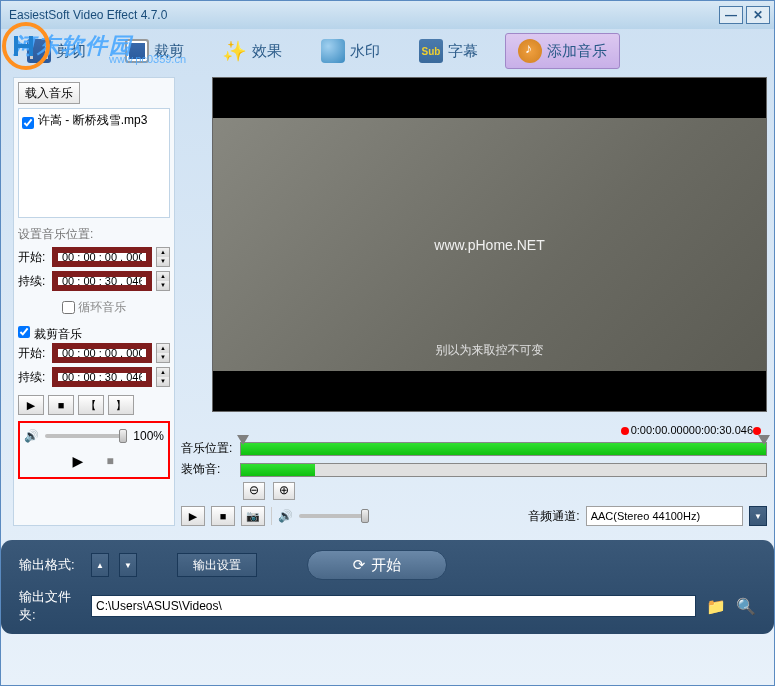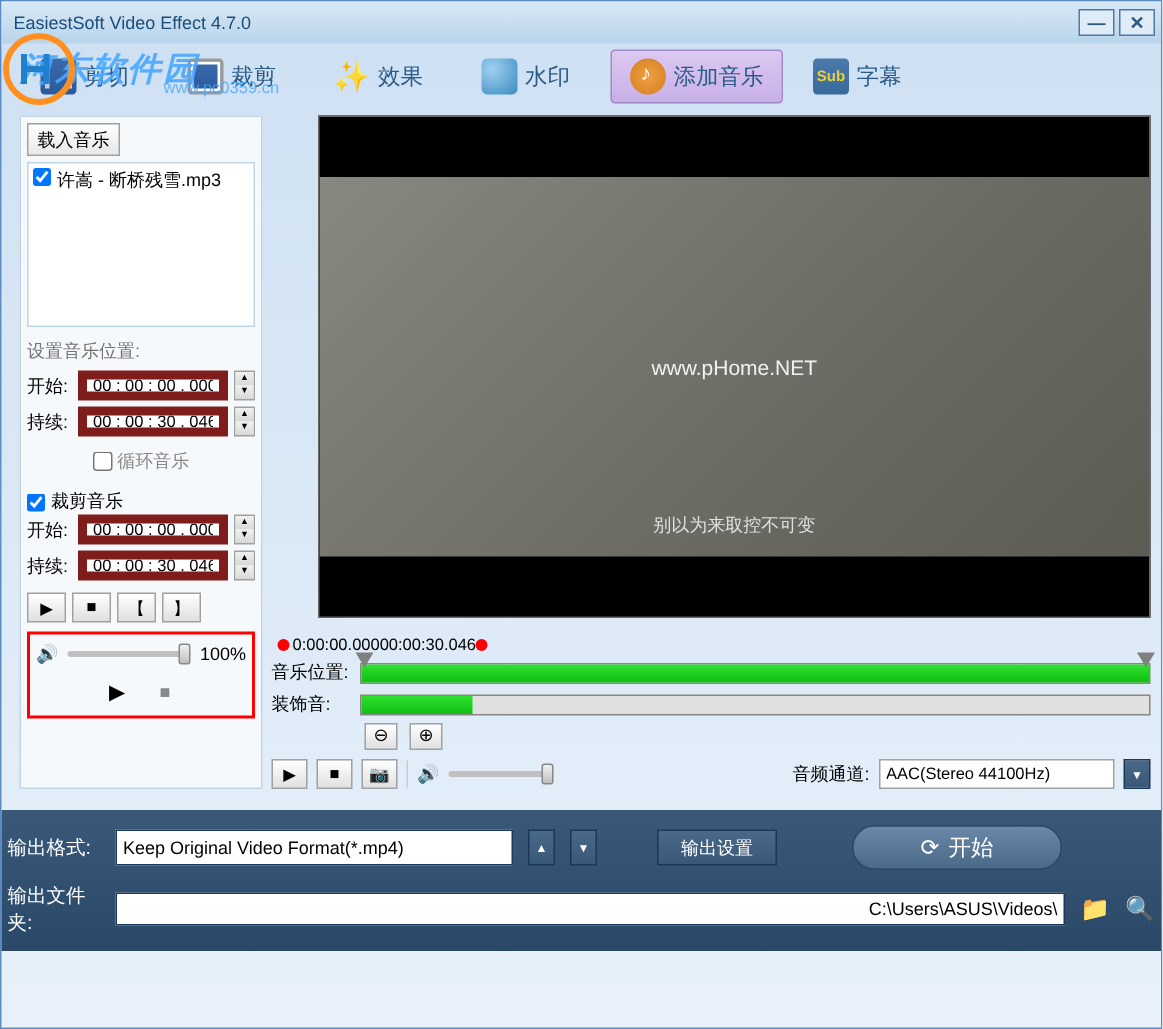--- a/index.html
+++ b/index.html
@@ -24,74 +24,74 @@
 .icon-caijian { background: linear-gradient(to bottom, #3a6aac, #2a5a9c); border: 2px solid #999; box-shadow: inset 0 0 0 2px #fff; }
 .icon-xiaoguo { color: #e8a030; font-size: 20px; }
 .icon-shuiyin { background: radial-gradient(circle at 30% 30%, #a0d0f0, #3a8ac0); border-radius: 4px; }
 .icon-zimu { background: linear-gradient(to bottom, #4a7aac, #3a6a9c); color: #f0d030; font-size: 10px; font-weight: bold; }
 .icon-yinyue { background: radial-gradient(circle, #f0a040, #d08020); border-radius: 50%; position: relative; }
 .icon-yinyue::after { content: "♪"; color: #fff; position: absolute; top: 1px; left: 7px; font-size: 14px; }
 .main { display: flex; gap: 6px; padding: 0 12px; }
 .leftpanel { width: 175px; background: #f6f9fc; border: 1px solid #c0d4e6; padding: 4px; display: flex; flex-direction: column; }
 .loadbtn { width: 62px; height: 22px; background: linear-gradient(to bottom, #fff, #e8e8e8); border: 1px solid #a0a0a0; font-size: 12px; cursor: pointer; }
 .musiclist { border: 1px solid #c0d4e6; margin-top: 4px; height: 110px; background: #fff; padding: 3px; font-size: 12px; }
-.musicitem { display: flex; align-items: flex-start; gap: 4px; }
+.musicitem { display: flex; align-items: flex-end; gap: 4px; }
 .musicitem input { width: 12px; height: 12px; }
 .section-title { font-size: 12px; margin-top: 8px; margin-bottom: 4px; color: #737373; }
 .time-row { display: flex; align-items: center; gap: 4px; margin-bottom: 4px; justify-content: space-between; }
 .time-row label { font-size: 12px; width: 30px; }
 .time-input { width: 100px; height: 20px; border: 6px solid #7f1d1d; font-size: 11px; padding: 0 4px; text-align: center; background: #fff; }
 .stepper { width: 14px; height: 20px; display: flex; flex-direction: column; border: 1px solid #a0a0a0; }
 .stepper div { flex: 1; font-size: 6px; text-align: center; line-height: 9px; background: linear-gradient(to bottom, #f0f0f0, #d8d8d8); cursor: pointer; }
 .loop-row { text-align: center; font-size: 12px; color: #888; margin: 4px 0; }
 .loop-row input { vertical-align: middle; }
-.trim-title { display: flex; align-items: center; gap: 4px; font-size: 12px; margin-top: 6px; }
+.trim-title { display: flex; align-items: flex-start; gap: 4px; font-size: 12px; margin-top: 6px; }
 .trim-title input { width: 12px; height: 12px; }
 .ctrl-row { display: flex; gap: 4px; margin-top: 4px; }
 .ctrlbtn { width: 26px; height: 20px; background: linear-gradient(to bottom, #fff, #e0e0e0); border: 1px solid #a0a0a0; cursor: pointer; font-size: 11px; display: flex; align-items: center; justify-content: center; }
 .redbox { border: 2px solid red; margin-top: 6px; padding: 6px 4px; }
 .fade-row { display: flex; gap: 28px; font-size: 12px; margin-bottom: 8px; padding-left: 2px; }
 .fade-row span { display: flex; align-items: center; gap: 3px; }
 .fade-row input { width: 12px; height: 12px; }
 .vol-row { display: flex; align-items: center; gap: 6px; font-size: 12px; }
 .slider { flex: 1; height: 4px; background: #c0c0c0; position: relative; border-radius: 2px; }
 .slider-thumb { position: absolute; right: 0; top: -5px; width: 8px; height: 14px; background: linear-gradient(to bottom, #f0f0f0, #c0c0c0); border: 1px solid #888; border-radius: 2px; }
 .miniplay { display: flex; justify-content: center; gap: 6px; margin-top: 8px; }
 .rightpanel { flex: 1; }
 .preview { width: 555px; height: 335px; background: #000; border: 1px solid #666; position: relative; overflow: hidden; margin-left: 31px; }
 .previmg { width: 100%; height: 100%; background: linear-gradient(135deg, #8a8a82 0%, #7a7a72 30%, #6a6a62 60%, #5a5a52 100%); position: relative; }
 .previmg::before { content: ""; position: absolute; top: 0; left: 0; right: 0; height: 40px; background: #000; }
 .previmg::after { content: ""; position: absolute; bottom: 0; left: 0; right: 0; height: 40px; background: #000; }
 .prev-wm { position: absolute; top: 50%; left: 50%; transform: translate(-50%, -50%); color: #fff; font-size: 14px; opacity: 0.9; font-weight: 500; }
 .prev-sub { position: absolute; bottom: 52px; left: 50%; transform: translateX(-50%); color: #e0e0e0; font-size: 12px; }
 .timeline { margin-top: 12px; }
-.timelabels { display: flex; justify-content: flex-start; font-size: 11px; padding: 0 4px; }
+.timelabels { display: flex; justify-content: flex-end; font-size: 11px; padding: 0 4px; }
 .timelabels span { position: relative; }
 .reddot { display: inline-block; width: 8px; height: 8px; background: red; border-radius: 50%; vertical-align: middle; margin-right: 2px; }
 .track-row { display: flex; align-items: center; gap: 4px; font-size: 12px; margin-top: 4px; }
 .track-label { width: 55px; text-align: left; }
 .track { flex: 1; height: 14px; border: 1px solid #888; background: #e0e0e0; position: relative; }
 .greenbar { height: 100%; background: linear-gradient(to bottom, #30e030, #10c010); }
 .thumb-tri { position: absolute; width: 0; height: 0; border-left: 6px solid transparent; border-right: 6px solid transparent; border-top: 10px solid #808080; border-bottom: 4px solid transparent; top: -8px; }
 .zoomrow { display: flex; gap: 8px; margin-top: 4px; padding-left: 62px; }
 .zoombtn { width: 22px; height: 18px; border: 1px solid #a0a0a0; background: linear-gradient(to bottom, #fff, #e0e0e0); font-size: 12px; text-align: center; cursor: pointer; }
 .previewctrl { display: flex; align-items: center; gap: 6px; margin-top: 6px; font-size: 12px; }
 .pctrlbtn { width: 24px; height: 20px; border: 1px solid #a0a0a0; background: linear-gradient(to bottom, #fff, #e0e0e0); cursor: pointer; display: flex; align-items: center; justify-content: center; font-size: 11px; }
 .vslider { width: 70px; height: 4px; background: #c0c0c0; position: relative; border-radius: 2px; }
 .vslider .slider-thumb { right: 0; }
 .audio-select { flex: 1; height: 20px; border: 1px solid #a0a0a0; font-size: 11px; padding: 0 4px; background: #fff; }
 .spacer { flex: 1; }
-.bottombar { background: linear-gradient(to bottom, #3a5878, #2a4868); padding: 10px 4px; margin-top: 14px; color: #fff; }
+.bottombar { background: linear-gradient(to bottom, #3a5878, #2a4868); padding: 10px 18px; margin-top: 14px; color: #fff; border-radius: 11px; }
 .brow { display: flex; align-items: center; gap: 10px; margin-bottom: 8px; }
 .brow label { font-size: 13px; width: 62px; }
 .format-sel { width: 265px; height: 24px; border: 1px solid #1a3858; font-size: 12px; background: #fff; color: #000; padding: 0 4px; }
 .stepbtn { width: 18px; height: 24px; background: linear-gradient(to bottom, #4a6888, #3a5878); border: 1px solid #1a3858; color: #fff; font-size: 8px; display: flex; align-items: center; justify-content: center; cursor: pointer; }
 .outsetbtn { width: 80px; height: 24px; background: linear-gradient(to bottom, #4a6888, #3a5878); border: 1px solid #1a3858; color: #fff; font-size: 12px; cursor: pointer; }
 .startbtn { width: 140px; height: 30px; background: linear-gradient(to bottom, #6a88a8, #4a6888); border: 1px solid #2a4868; border-radius: 15px; color: #fff; font-size: 15px; cursor: pointer; display: flex; align-items: center; justify-content: center; gap: 6px; }
-.folderinput { flex: 1; height: 22px; border: 1px solid #1a3858; font-size: 12px; padding: 0 4px; background: #fff; color: #000; text-align: right; }
+.folderinput { flex: 1; height: 22px; border: 1px solid #1a3858; font-size: 12px; padding: 0 4px; background: #fff; color: #000; }
 .iconbtn { width: 20px; height: 20px; color: #30a0e0; cursor: pointer; font-size: 16px; display: flex; align-items: center; justify-content: center; }
 </style>
 </head>
 <body>
 
 <div class="window">
   <div class="titlebar">
     <span class="title-text">EasiestSoft Video Effect 4.7.0</span>
     <div class="minbtn">—</div>
     <div class="closebtn">✕</div>
@@ -115,27 +115,27 @@
         <span>裁剪</span>
       </div>
     <div class="tab">
         <span class="tab-icon icon-xiaoguo">✨</span>
         <span>效果</span>
       </div>
     <div class="tab">
         <span class="tab-icon icon-shuiyin"></span>
         <span>水印</span>
       </div>
+    <div class="tab">
+        <span class="tab-icon icon-zimu">Sub</span>
+        <span>字幕</span>
+      </div>
     <div class="tab active">
         <span class="tab-icon icon-yinyue"></span>
         <span>添加音乐</span>
-      </div>
-    <div class="tab">
-        <span class="tab-icon icon-zimu">Sub</span>
-        <span>字幕</span>
       </div>
   </div>
 
   <div class="main">
     <div class="leftpanel">
       <button class="loadbtn">载入音乐</button>
       <div class="musiclist">
         <div class="musicitem">
           <input type="checkbox" checked="" style="">
           <span>许嵩 - 断桥残雪.mp3</span>
@@ -251,21 +251,20 @@
           <input class="audio-select" value="AAC(Stereo 44100Hz)" style="">
           <div class="stepbtn" style="height:20px">▼</div>
         </div>
       </div>
     </div>
   </div>
 
   <div class="bottombar">
     <div class="brow">
       <label>输出格式:</label>
-      <input class="format-sel" value="Keep Original Video Format(*.mp4)" style="">
       <div class="stepbtn">▲</div>
       <div class="stepbtn">▼</div>
       <div style="width:20px"></div>
       <button class="outsetbtn">输出设置</button>
       <div style="width:30px"></div>
       <button class="startbtn">
           <span>⟳</span>
           <span>开始</span>
         </button>
     </div>

